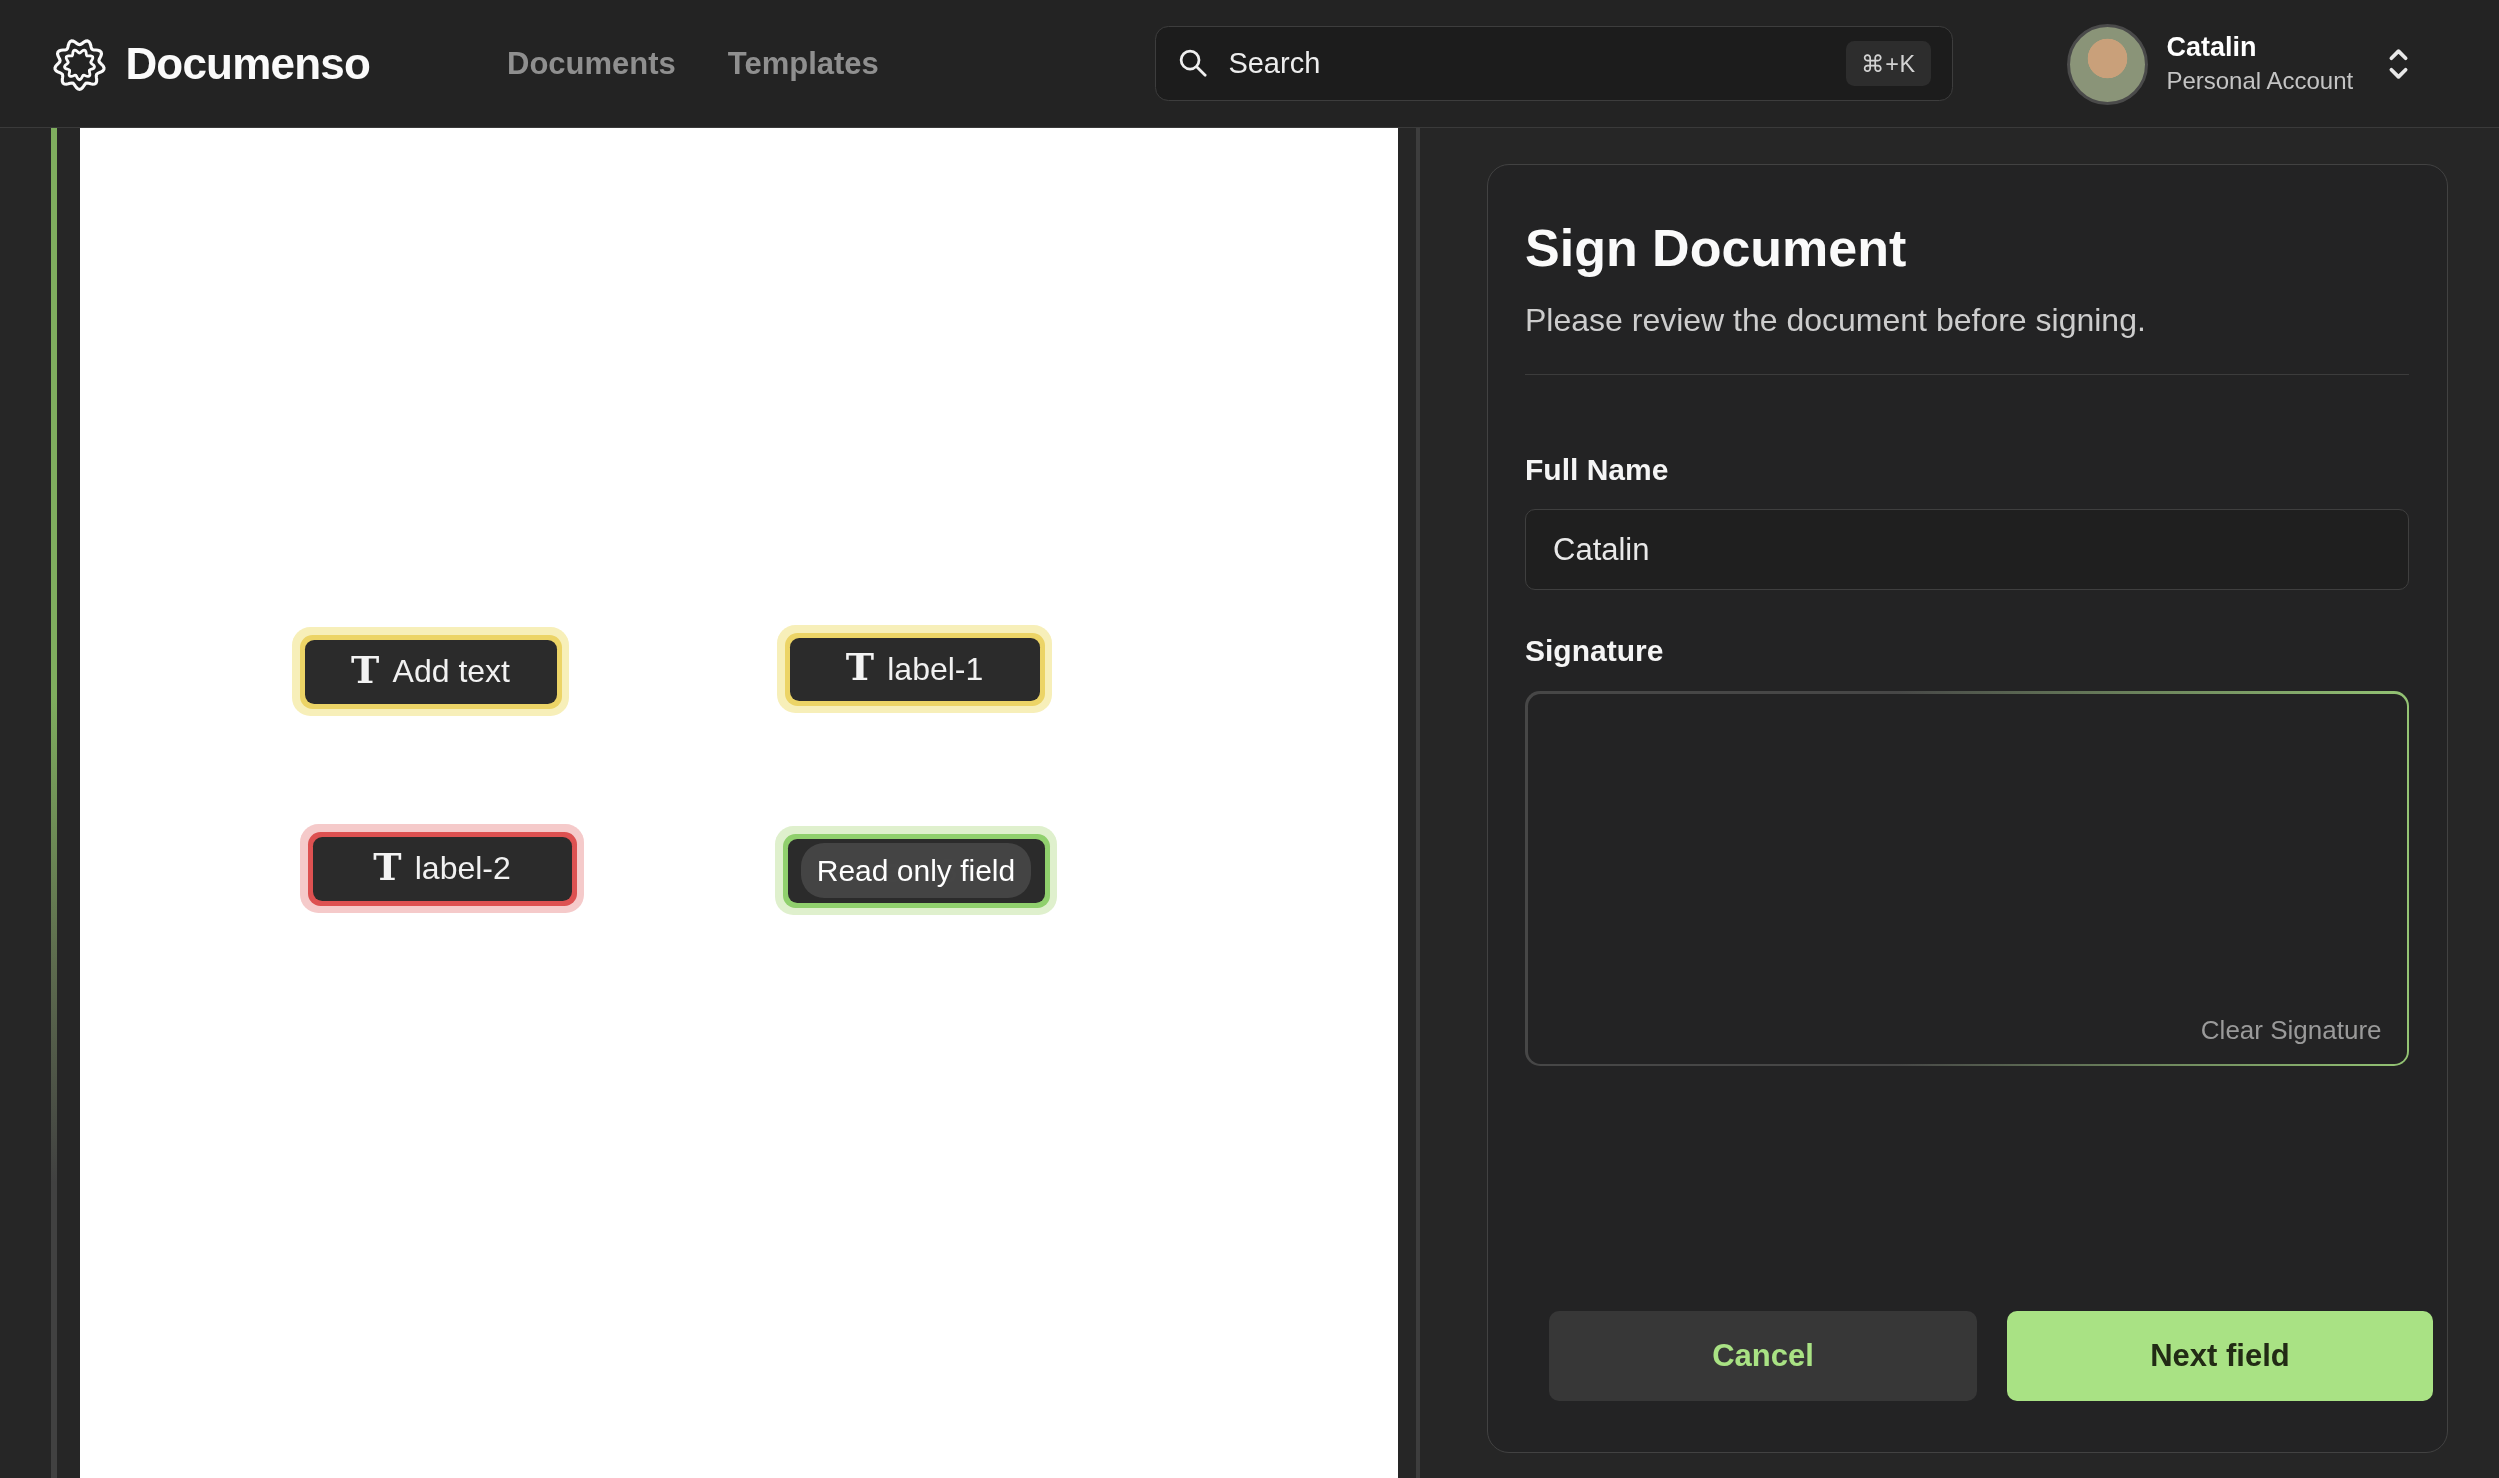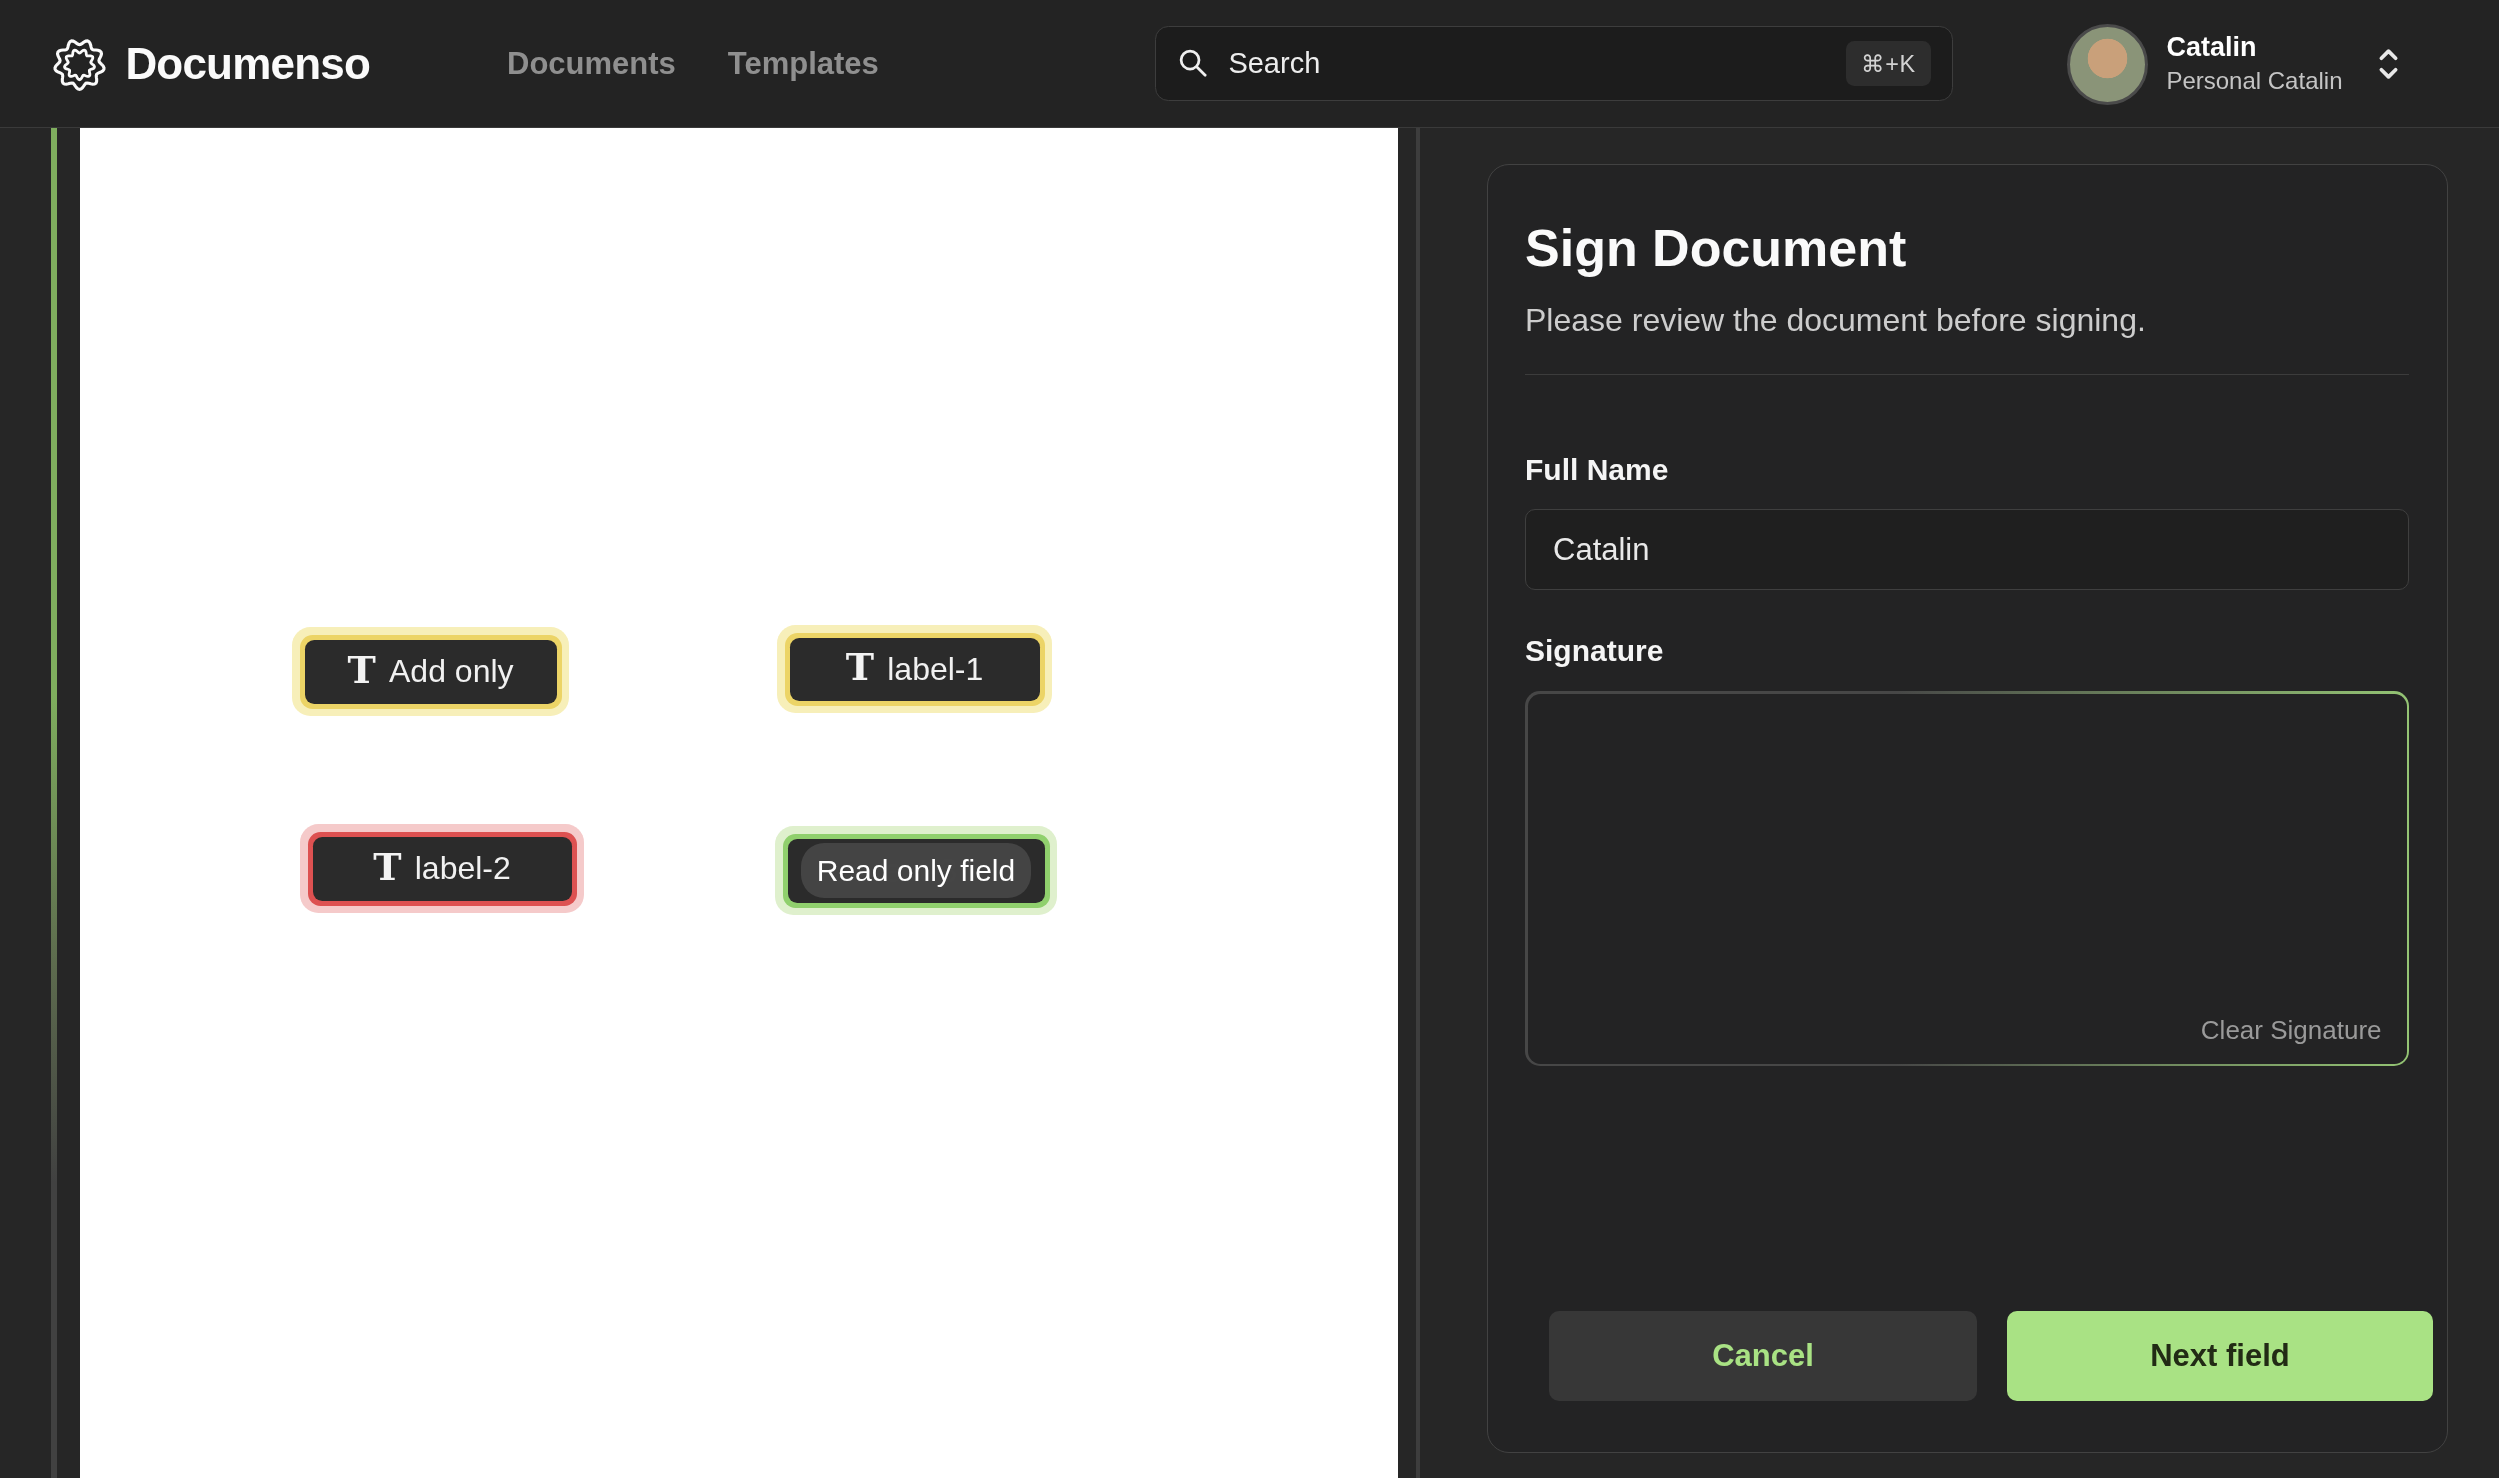--- a/index.html
+++ b/index.html
@@ -172,21 +172,21 @@
         <line x1="14.5" y1="14.5" x2="20.5" y2="20.5" stroke="#f0f0f0" stroke-width="2" stroke-linecap="round"></line>
       </svg>
       <input class="search-input" type="text" placeholder="Search" style="">
       <span class="kbd-shortcut">⌘+K</span>
     </div>
 
     <div class="user-menu">
       <div class="avatar"></div>
       <div class="user-text">
         <span class="user-name">Catalin</span>
-        <span class="user-account">Personal Catalin</span>
+        <span class="user-account">Personal Account</span>
       </div>
       <span class="chevron-updown">
         <svg viewBox="0 0 24 28">
           <path d="M7 10l5-5 5 5" fill="none" stroke="#e8e8e8" stroke-width="2.6" stroke-linecap="round" stroke-linejoin="round"></path>
           <path d="M7 18l5 5 5-5" fill="none" stroke="#e8e8e8" stroke-width="2.6" stroke-linecap="round" stroke-linejoin="round"></path>
         </svg>
       </span>
     </div>
   </header>
 
@@ -194,21 +194,21 @@
     <div class="scroll-line"></div>
   </div>
 
   <main class="document-page"></main>
   <div class="doc-divider"></div>
 
   <div class="field f-yellow" style="left:292px;top:627px;width:277px;height:89px;">
     <div class="ring">
         <div class="pill">
       <span class="t-icon">T</span>
-      <span>Add only</span>
+      <span>Add text</span>
     </div>
       </div>
   </div>
 
   <div class="field f-yellow" style="left:777px;top:625px;width:275px;height:88px;">
     <div class="ring">
         <div class="pill">
       <span class="t-icon">T</span>
       <span>label-1</span>
     </div>

